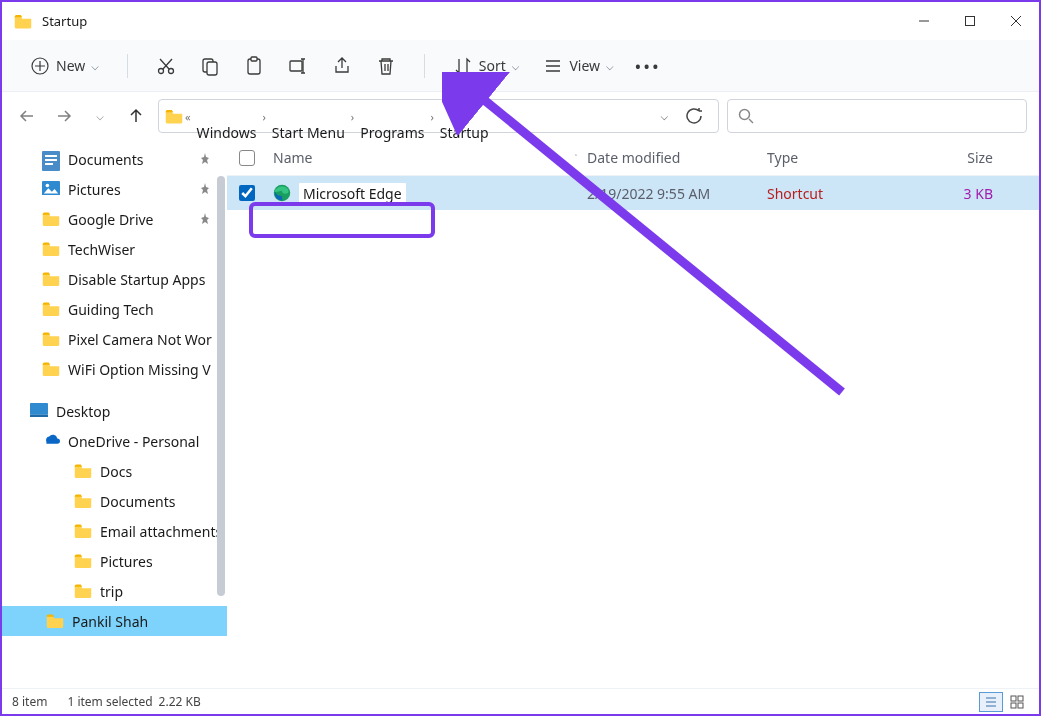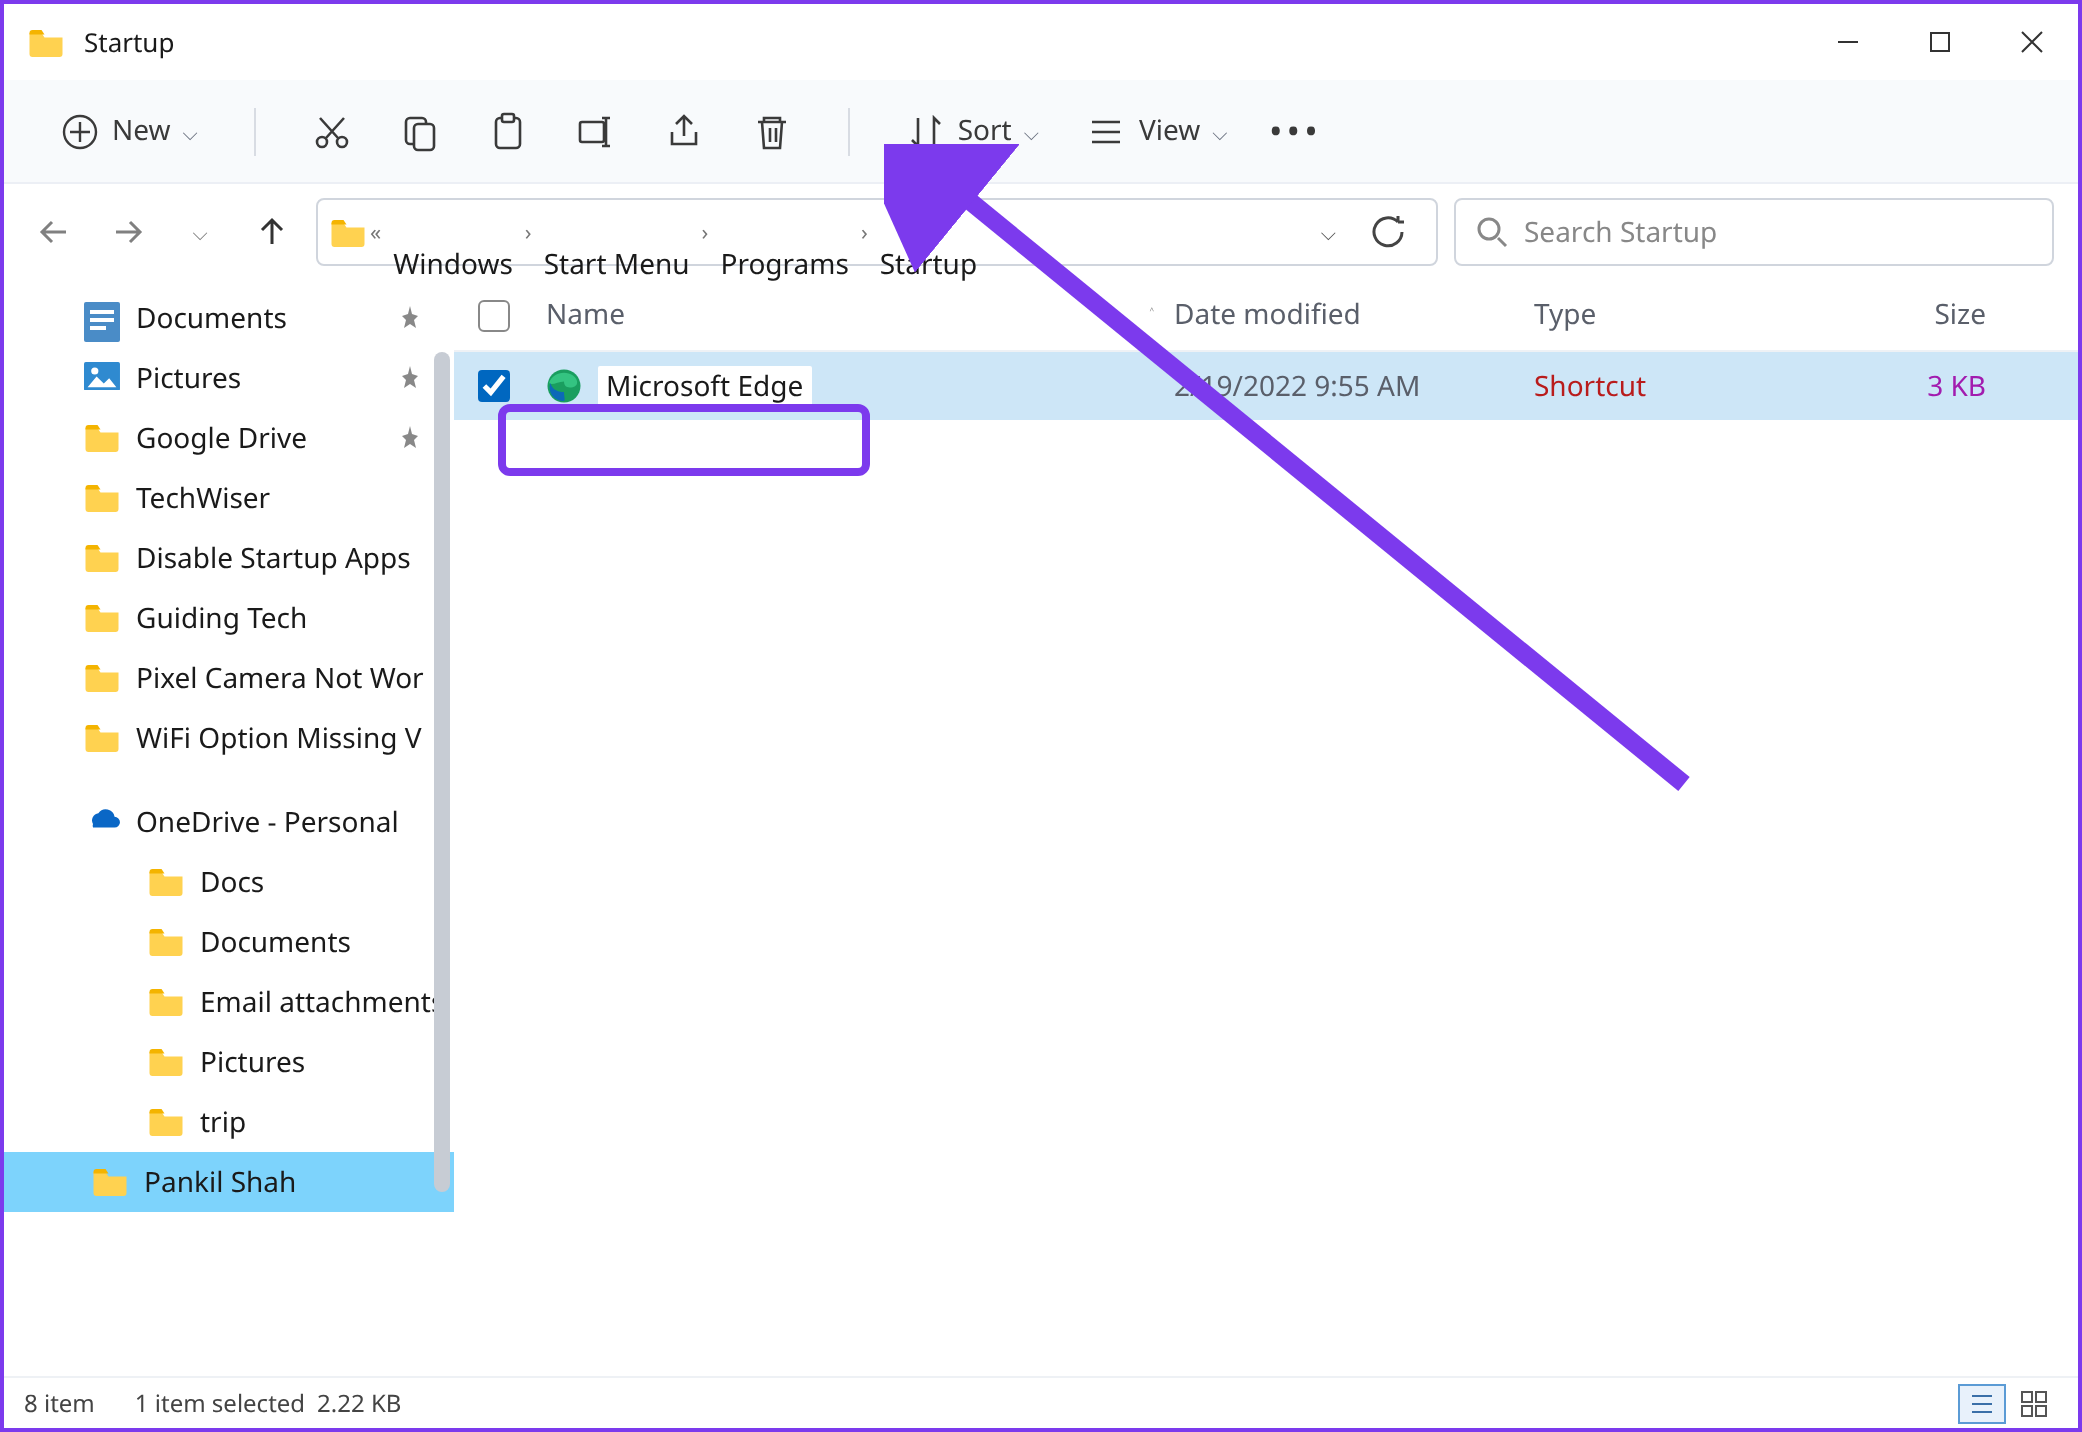--- a/index.html
+++ b/index.html
@@ -456,21 +456,20 @@
       </span>
   </div>
 
   <div class="searchbox">
     <span>
         <svg width="16" height="16" fill="none" stroke="#888" stroke-width="1.5">
           <circle cx="6.5" cy="6.5" r="5"></circle>
           <path d="M11 11l4 4"></path>
         </svg>
       </span>
-    <input type="text" placeholder="Search Startup" style="">
   </div>
 </div>
 
 <div class="body">
 
   <div class="sidebar">
     <div id="quick-items">
         <div class="item">
           <span class="ficon">
             <svg viewBox="0 0 18 20">
@@ -556,20 +555,29 @@
           <span class="ficon">
             <svg viewBox="0 0 24 20">
               <path fill="#ffd250" d="M1 4h8l2 3h12v11a2 2 0 0 1-2 2H3a2 2 0 0 1-2-2z"></path>
               <path fill="#f4b400" d="M1 4a2 2 0 0 1 2-2h6l2 3H1z"></path>
             </svg>
           </span>
           <span>WiFi Option Missing V</span>
         </div>
       </div>
     <div class="spacer"></div>
+    <div class="item root">
+      <span class="ficon">
+          <svg viewBox="0 0 20 16">
+            <rect width="20" height="13" rx="1" fill="#2f8ad0"></rect>
+            <rect y="13" width="20" height="3" fill="#1e6aa8"></rect>
+          </svg>
+        </span>
+      <span>Desktop</span>
+    </div>
     <div class="item">
       <span class="ficon">
           <svg viewBox="0 0 20 14">
             <path fill="#0a67c6" d="M5 10a4 4 0 0 1 3-6 5 5 0 0 1 9 2 3 3 0 0 1 0 6H5a3 3 0 0 1 0-2z"></path>
           </svg>
         </span>
       <span>OneDrive - Personal</span>
     </div>
     <div id="onedrive-items">
         <div class="item indent2">

